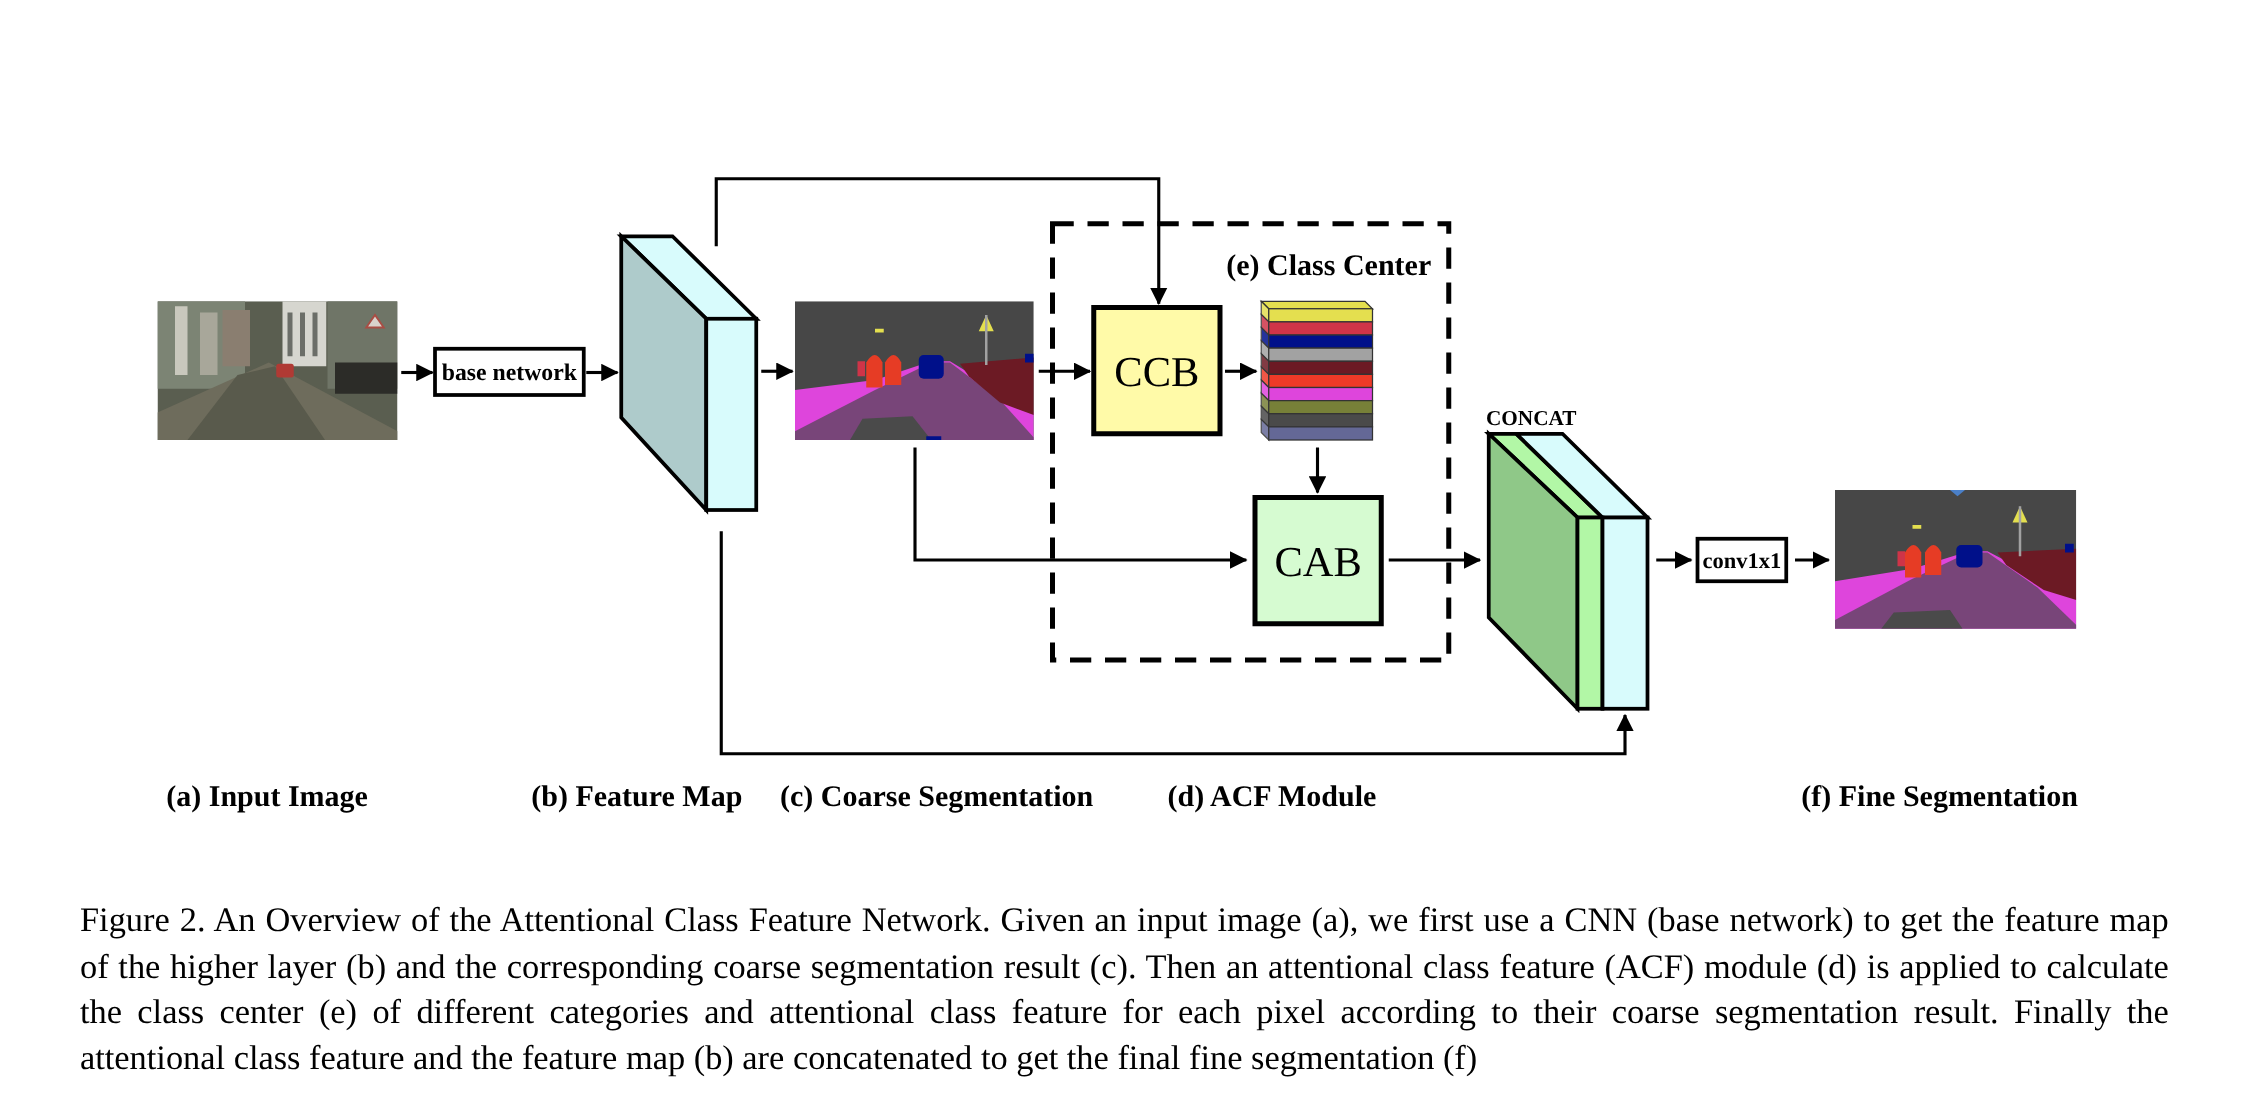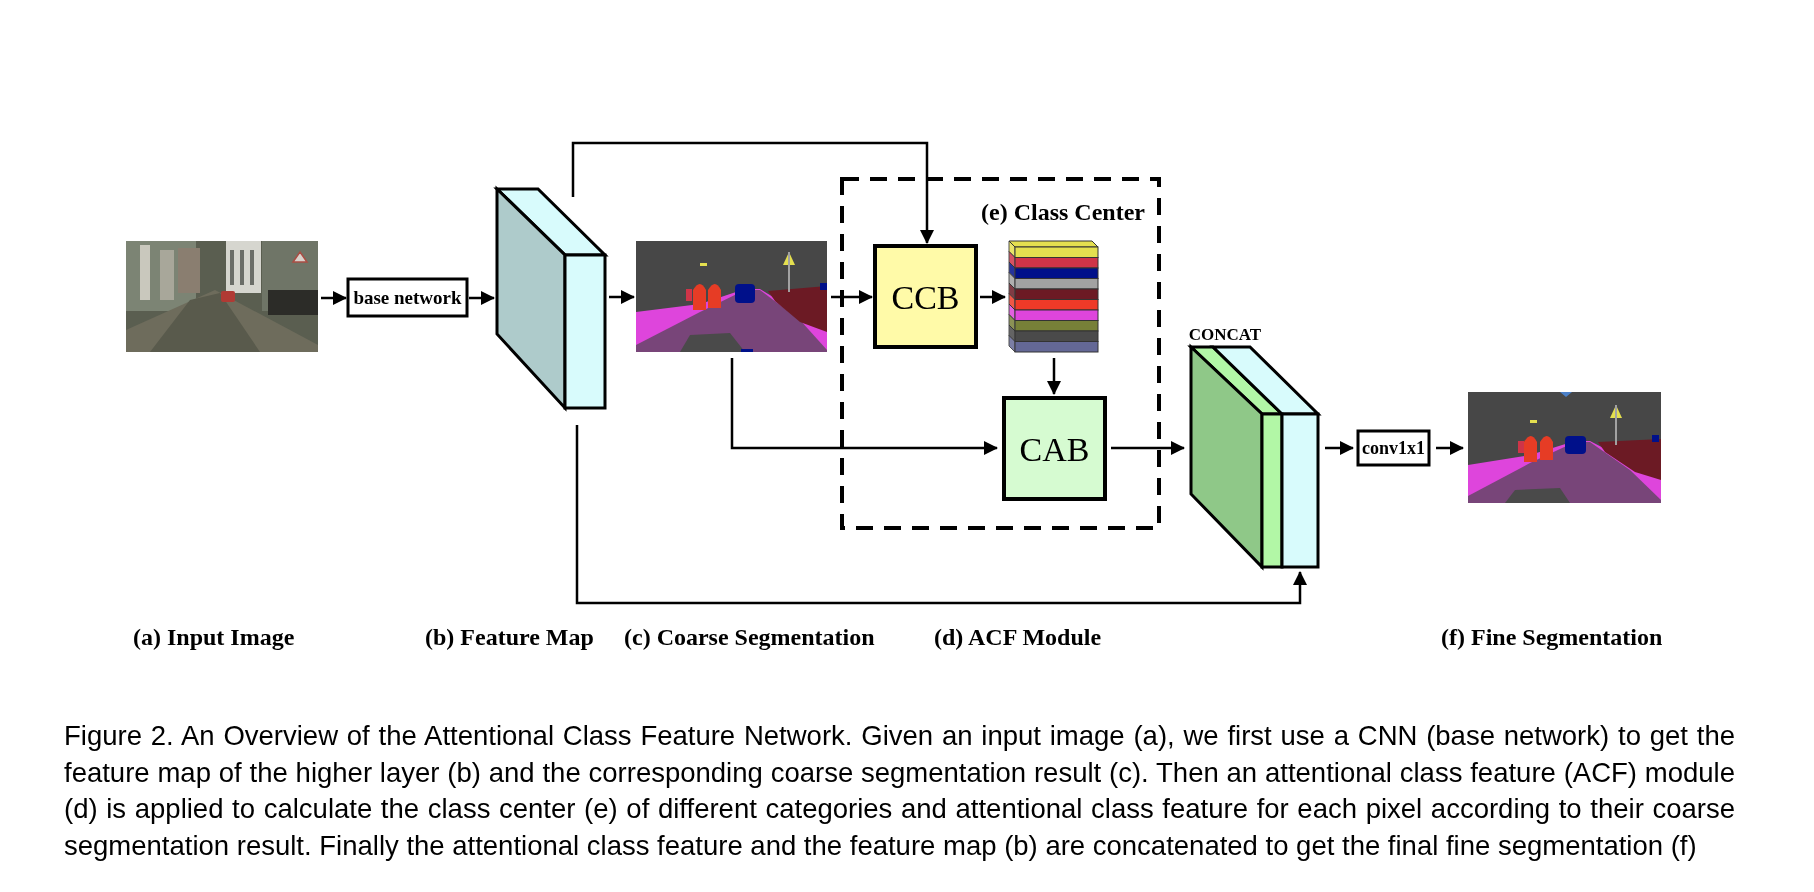--- a/index.html
+++ b/index.html
@@ -2,21 +2,21 @@
 <html><head>
 <meta charset="utf-8">
 <style>
   html, body { margin: 0; padding: 0; background: #ffffff; }
   body { width: 1814px; height: 892px; position: relative; overflow: hidden; }
   #stage { position: absolute; left: 0; top: 0; }
   .lbl { font-family: "Liberation Serif", serif; font-weight: bold; fill: #000; }
   .boxtxt { font-family: "Liberation Serif", serif; fill: #000; }
   #caption {
     position: absolute; left: 64px; top: 718px; width: 1671px;
-    font-family: Liberation Sans, sans-serif; font-size: 27.5px; line-height: 36.6px;
+    font-family: Liberation Serif, serif; font-size: 27.5px; line-height: 36.6px;
     color: #000; text-align: justify; text-align-last: left;
   }
 </style>
 </head>
 <body>
 
 <svg id="stage" width="1814" height="892" viewBox="0 0 1814 892">
   <defs>
     <marker id="ah" markerWidth="10" markerHeight="10" refX="9" refY="5" orient="auto" markerUnits="userSpaceOnUse" viewBox="0 0 10 10">
       <path d="M0,0 L10,5 L0,10 z" fill="#000"></path>

